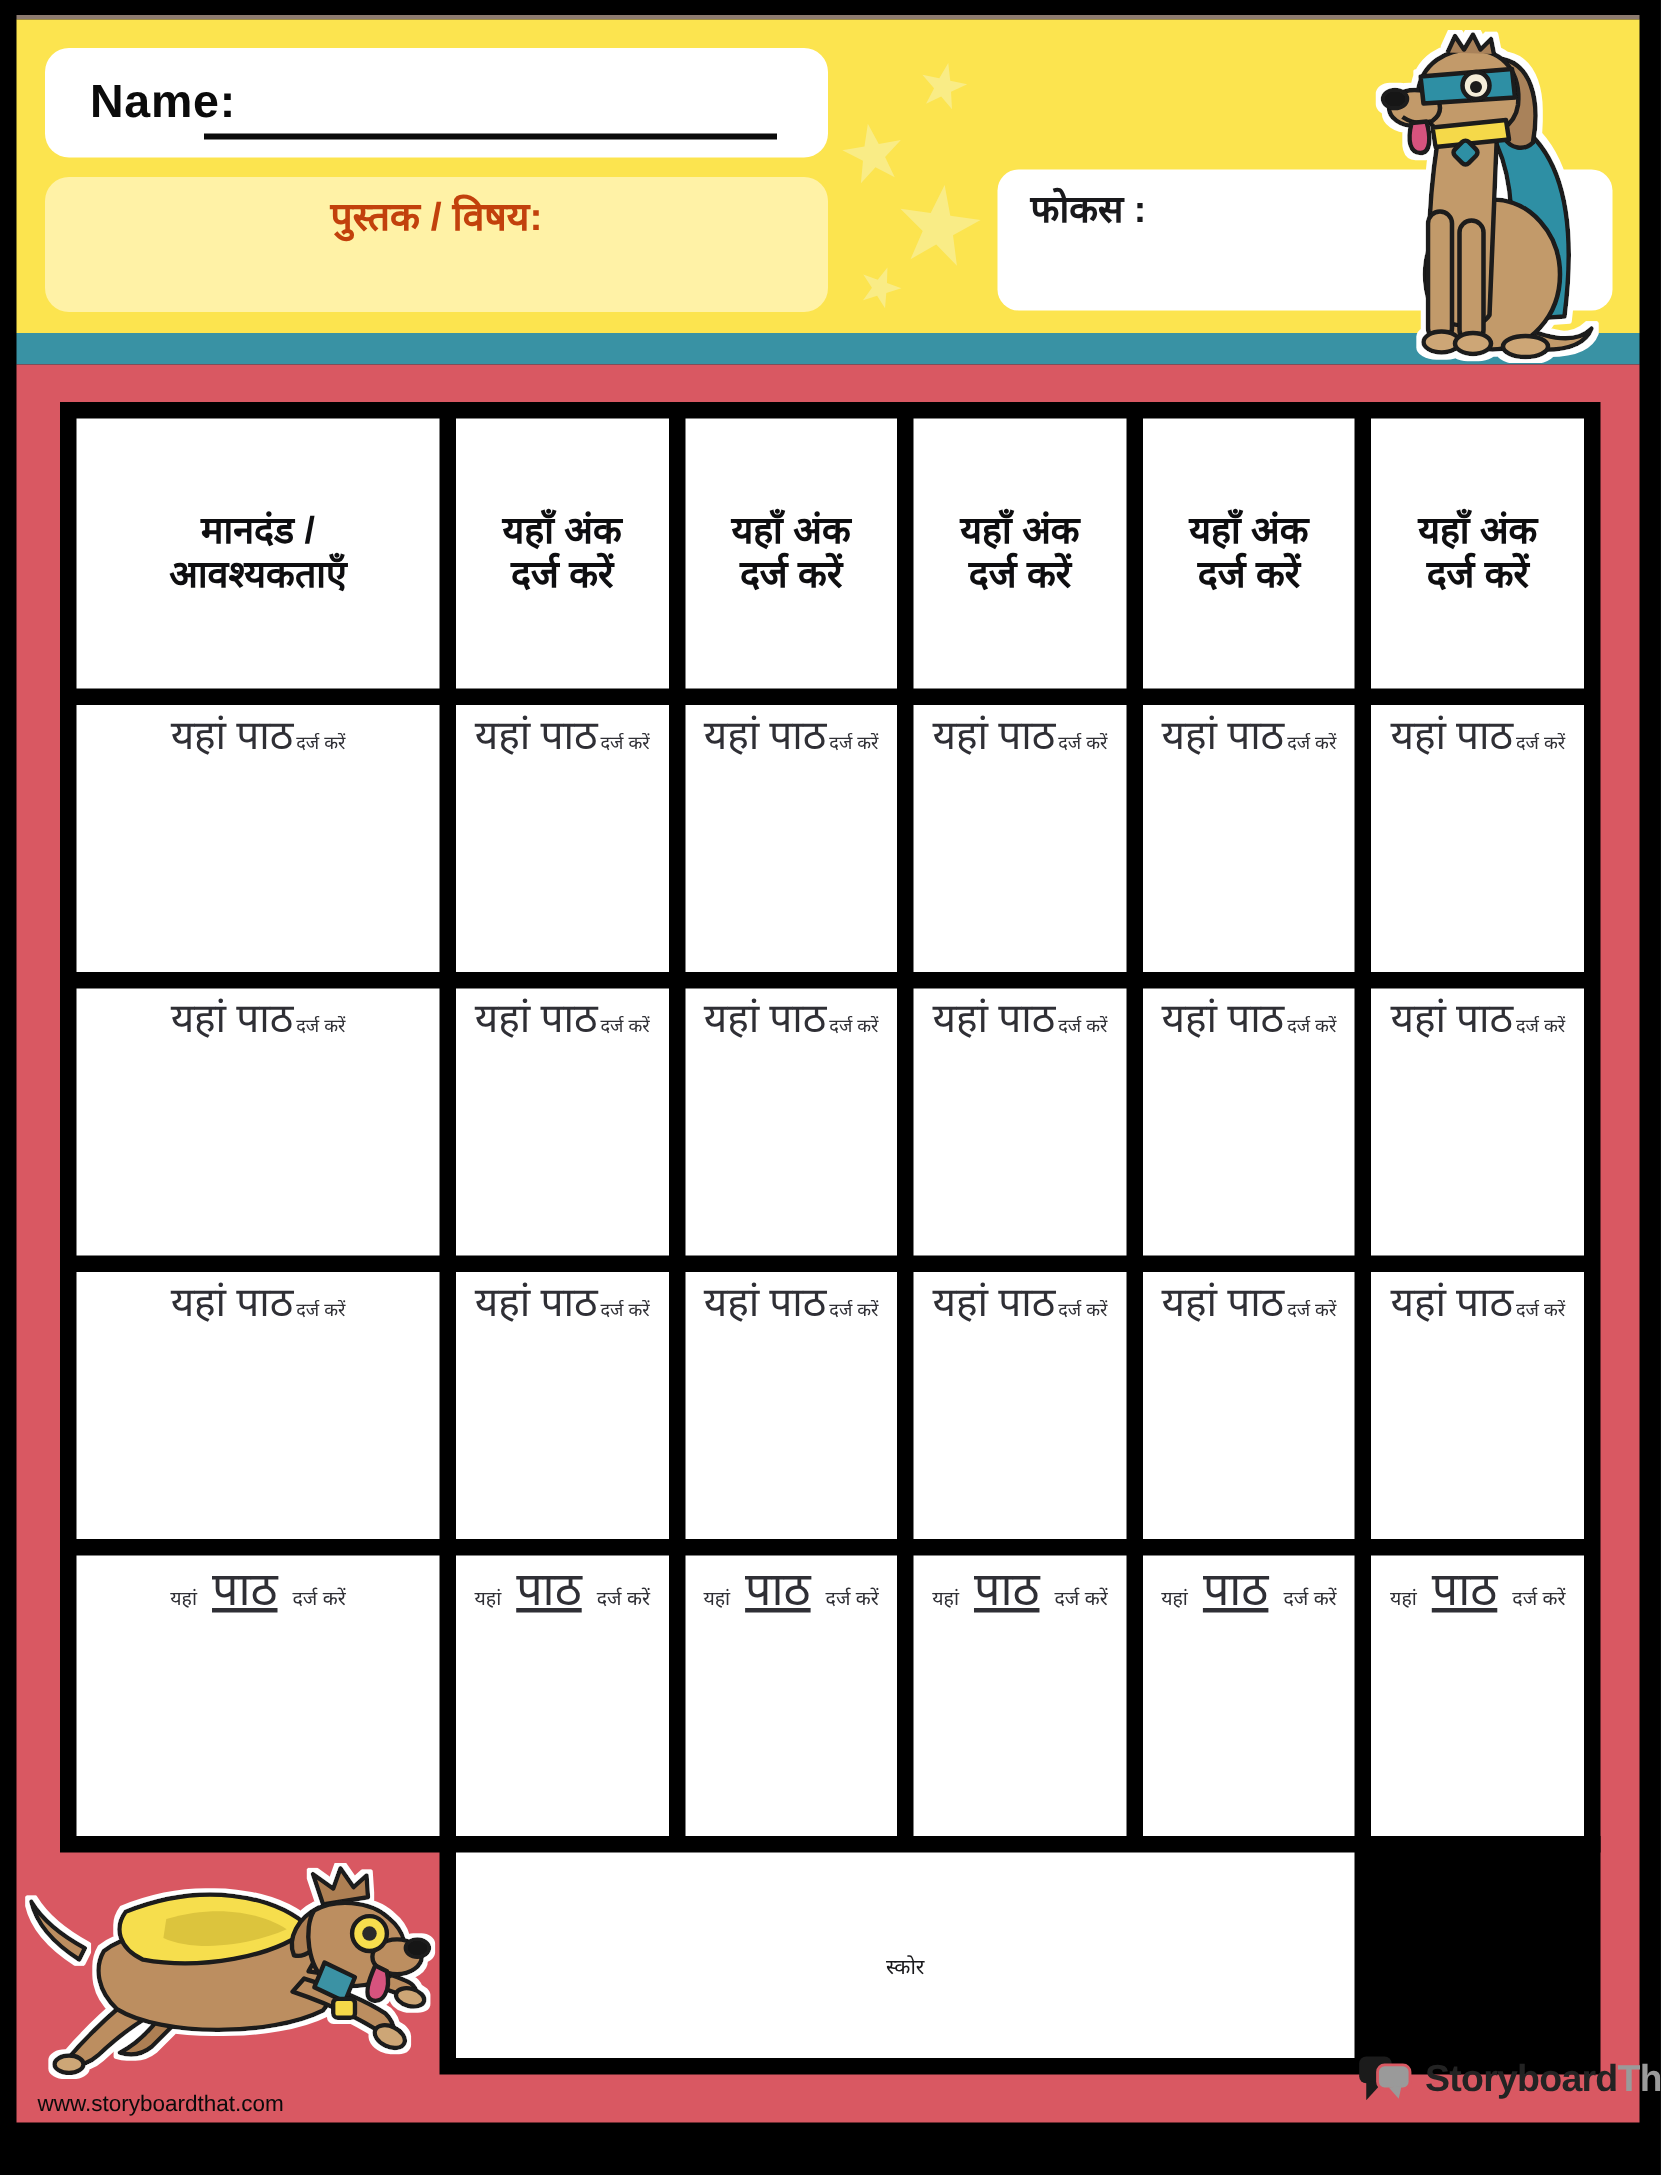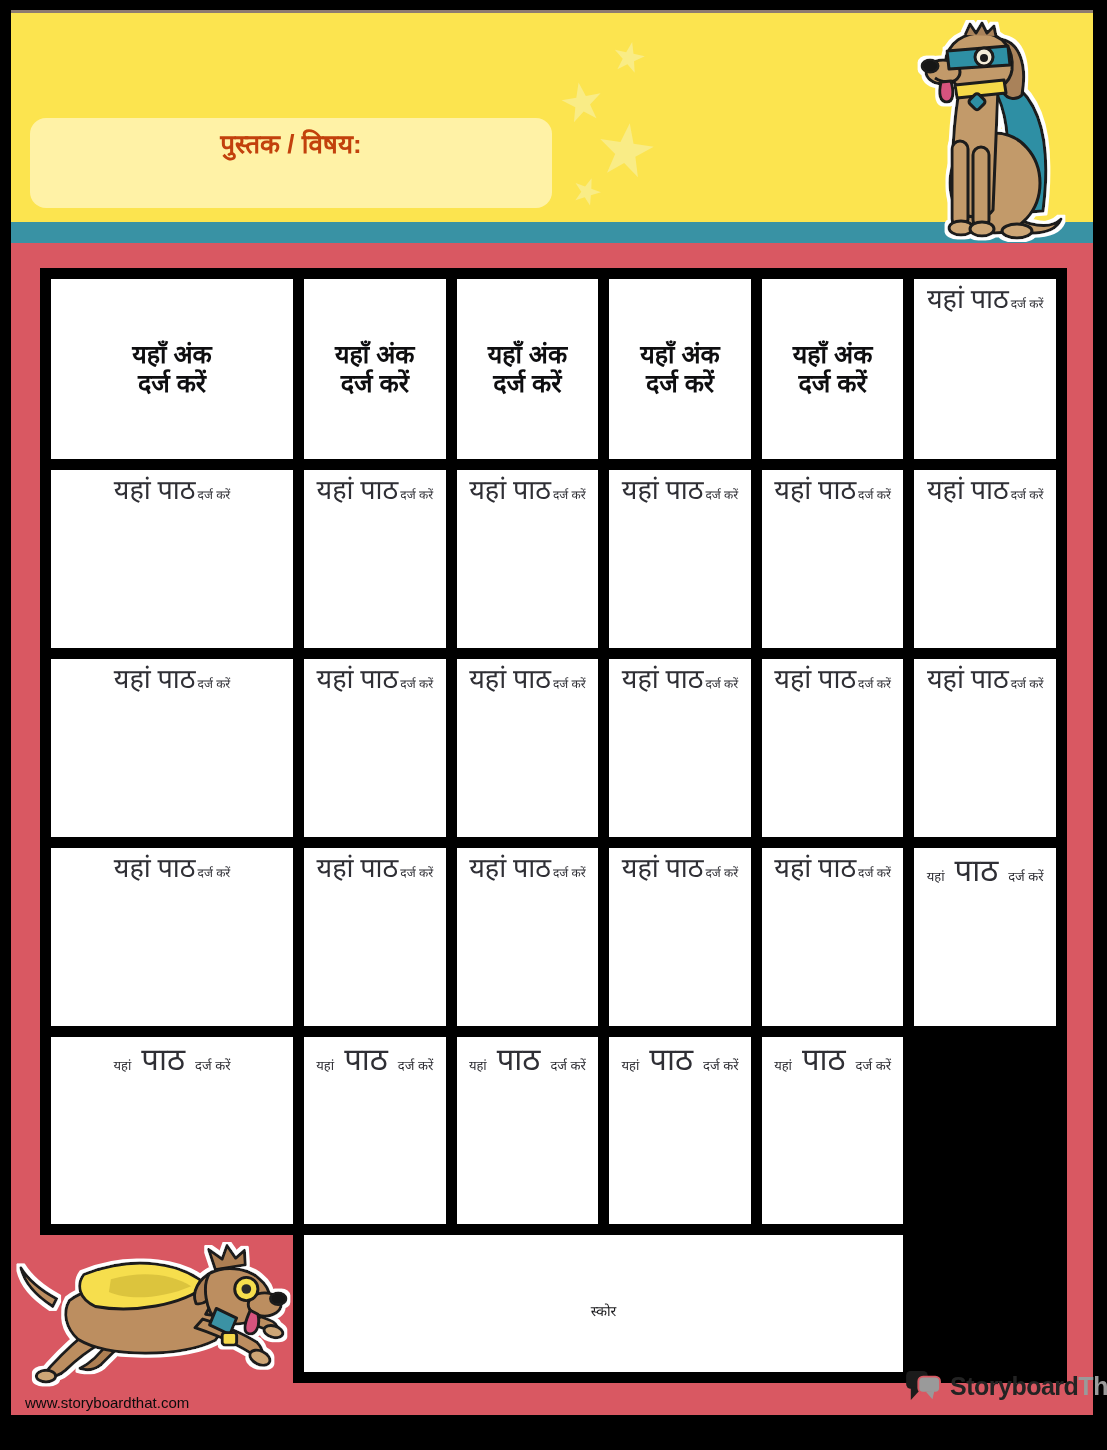--- a/index.html
+++ b/index.html
@@ -32,21 +32,21 @@
     position:absolute; left:40px; top:268px; width:1027px; height:967px;
     background:#000; display:grid; grid-template-columns:242px repeat(5,1fr);
     grid-template-rows:180px 178px 178px 178px 187px; gap:11px; padding:11px;
   }
   .cell { background:#fff; display:flex; flex-direction:column; align-items:center; justify-content:center; text-align:center; }
   .header-cell { font-weight:bold; font-size:25px; color:#0e0e10; line-height:1.16; }
   .text-cell { flex-direction:row; align-items:baseline; }
   .t-large { font-size:27px; color:#2f2f35;font-family:Liberation Serif, serif; }
   .t-small { font-size:12px; color:#2f2f35; margin-left:2px; white-space:nowrap; }
   .s-small { font-size:13px; color:#2f2f35; white-space:nowrap; }
-  .s-large { font-size:31px; color:#2f2f35; margin:0 10px; }
+  .s-large { font-size:31px; color:#2f2f35; margin:0 10px;text-decoration:underline; }
 
   .rubric-bottom {
     position:absolute; left:293px; top:1224px; width:774px; height:159px;
     background:#000; display:grid; grid-template-columns:599px 1fr; gap:11px; padding:11px;
   }
   .comments-cell { background:#fff; padding:12px 0 0 22px; }
   .comments-label { font-size:27px; font-weight:bold; color:#0e0e10; }
   .score-cell { background:#fff; display:flex; justify-content:center; align-items:center; padding-top:14px; }
   .score-label { font-size:14px; color:#19191c; }
 
@@ -73,25 +73,32 @@
   <svg class="star" style="left:560px; top:80px;" width="44" height="44" viewBox="0 0 100 100">
       <polygon points="50,5 61,38 95,38 67,59 76,92 50,72 24,92 33,59 5,38 39,38" fill="#F9EC86" transform="rotate(-10 50 50)"></polygon>
     </svg>
   <svg class="star" style="left:596px; top:120px;" width="60" height="60" viewBox="0 0 100 100">
       <polygon points="50,5 61,38 95,38 67,59 76,92 50,72 24,92 33,59 5,38 39,38" fill="#F9EC86" transform="rotate(8 50 50)"></polygon>
     </svg>
   <svg class="star" style="left:572px; top:176px;" width="30" height="30" viewBox="0 0 100 100">
       <polygon points="50,5 61,38 95,38 67,59 76,92 50,72 24,92 33,59 5,38 39,38" fill="#F9EC86" transform="rotate(20 50 50)"></polygon>
     </svg>
 
+  <div class="name-box">
+    <span class="name-label">Name:</span>
+    <div class="name-underline"></div>
+  </div>
 
   <div class="subject-box">
     <span class="subject-label">पुस्तक / विषय:</span>
   </div>
 
+  <div class="focus-box">
+    <span class="focus-label">फोकस :</span>
+  </div>
 
   <svg class="dog-sitting" viewBox="0 0 175 220">
     <defs>
       <filter id="wo1" x="-15%" y="-15%" width="130%" height="130%">
         <feMorphology in="SourceAlpha" operator="dilate" radius="3" result="d"></feMorphology>
         <feFlood flood-color="#ffffff"></feFlood>
         <feComposite in2="d" operator="in" result="o"></feComposite>
         <feMerge>
             <feMergeNode in="o"></feMergeNode>
             <feMergeNode in="SourceGraphic"></feMergeNode>
@@ -118,20 +125,24 @@
       <path d="M52 30 L113 25 L115 44 L54 48 Z" fill="#2E8FA4"></path>
       <circle cx="89" cy="36" r="9" fill="#F4EDD9"></circle>
       <circle cx="89" cy="37" r="4" fill="#1a1a1a" stroke="none"></circle>
       <path d="M60 64 L109 59 L111 72 L62 77 Z" fill="#F5D94A"></path>
       <rect x="76" y="74" width="13" height="13" rx="3" transform="rotate(45 82 80)" fill="#2E8FA4"></rect>
     </g>
   </svg>
 
   <div class="rubric-table" id="rubric-table">
       <div class="cell header-cell">
+        <div>मानदंड /</div>
+        <div>आवश्यकताएँ</div>
+      </div>
+      <div class="cell header-cell">
         <div>यहाँ अंक</div>
         <div>दर्ज करें</div>
       </div>
       <div class="cell header-cell">
         <div>यहाँ अंक</div>
         <div>दर्ज करें</div>
       </div>
       <div class="cell header-cell">
         <div>यहाँ अंक</div>
         <div>दर्ज करें</div>

